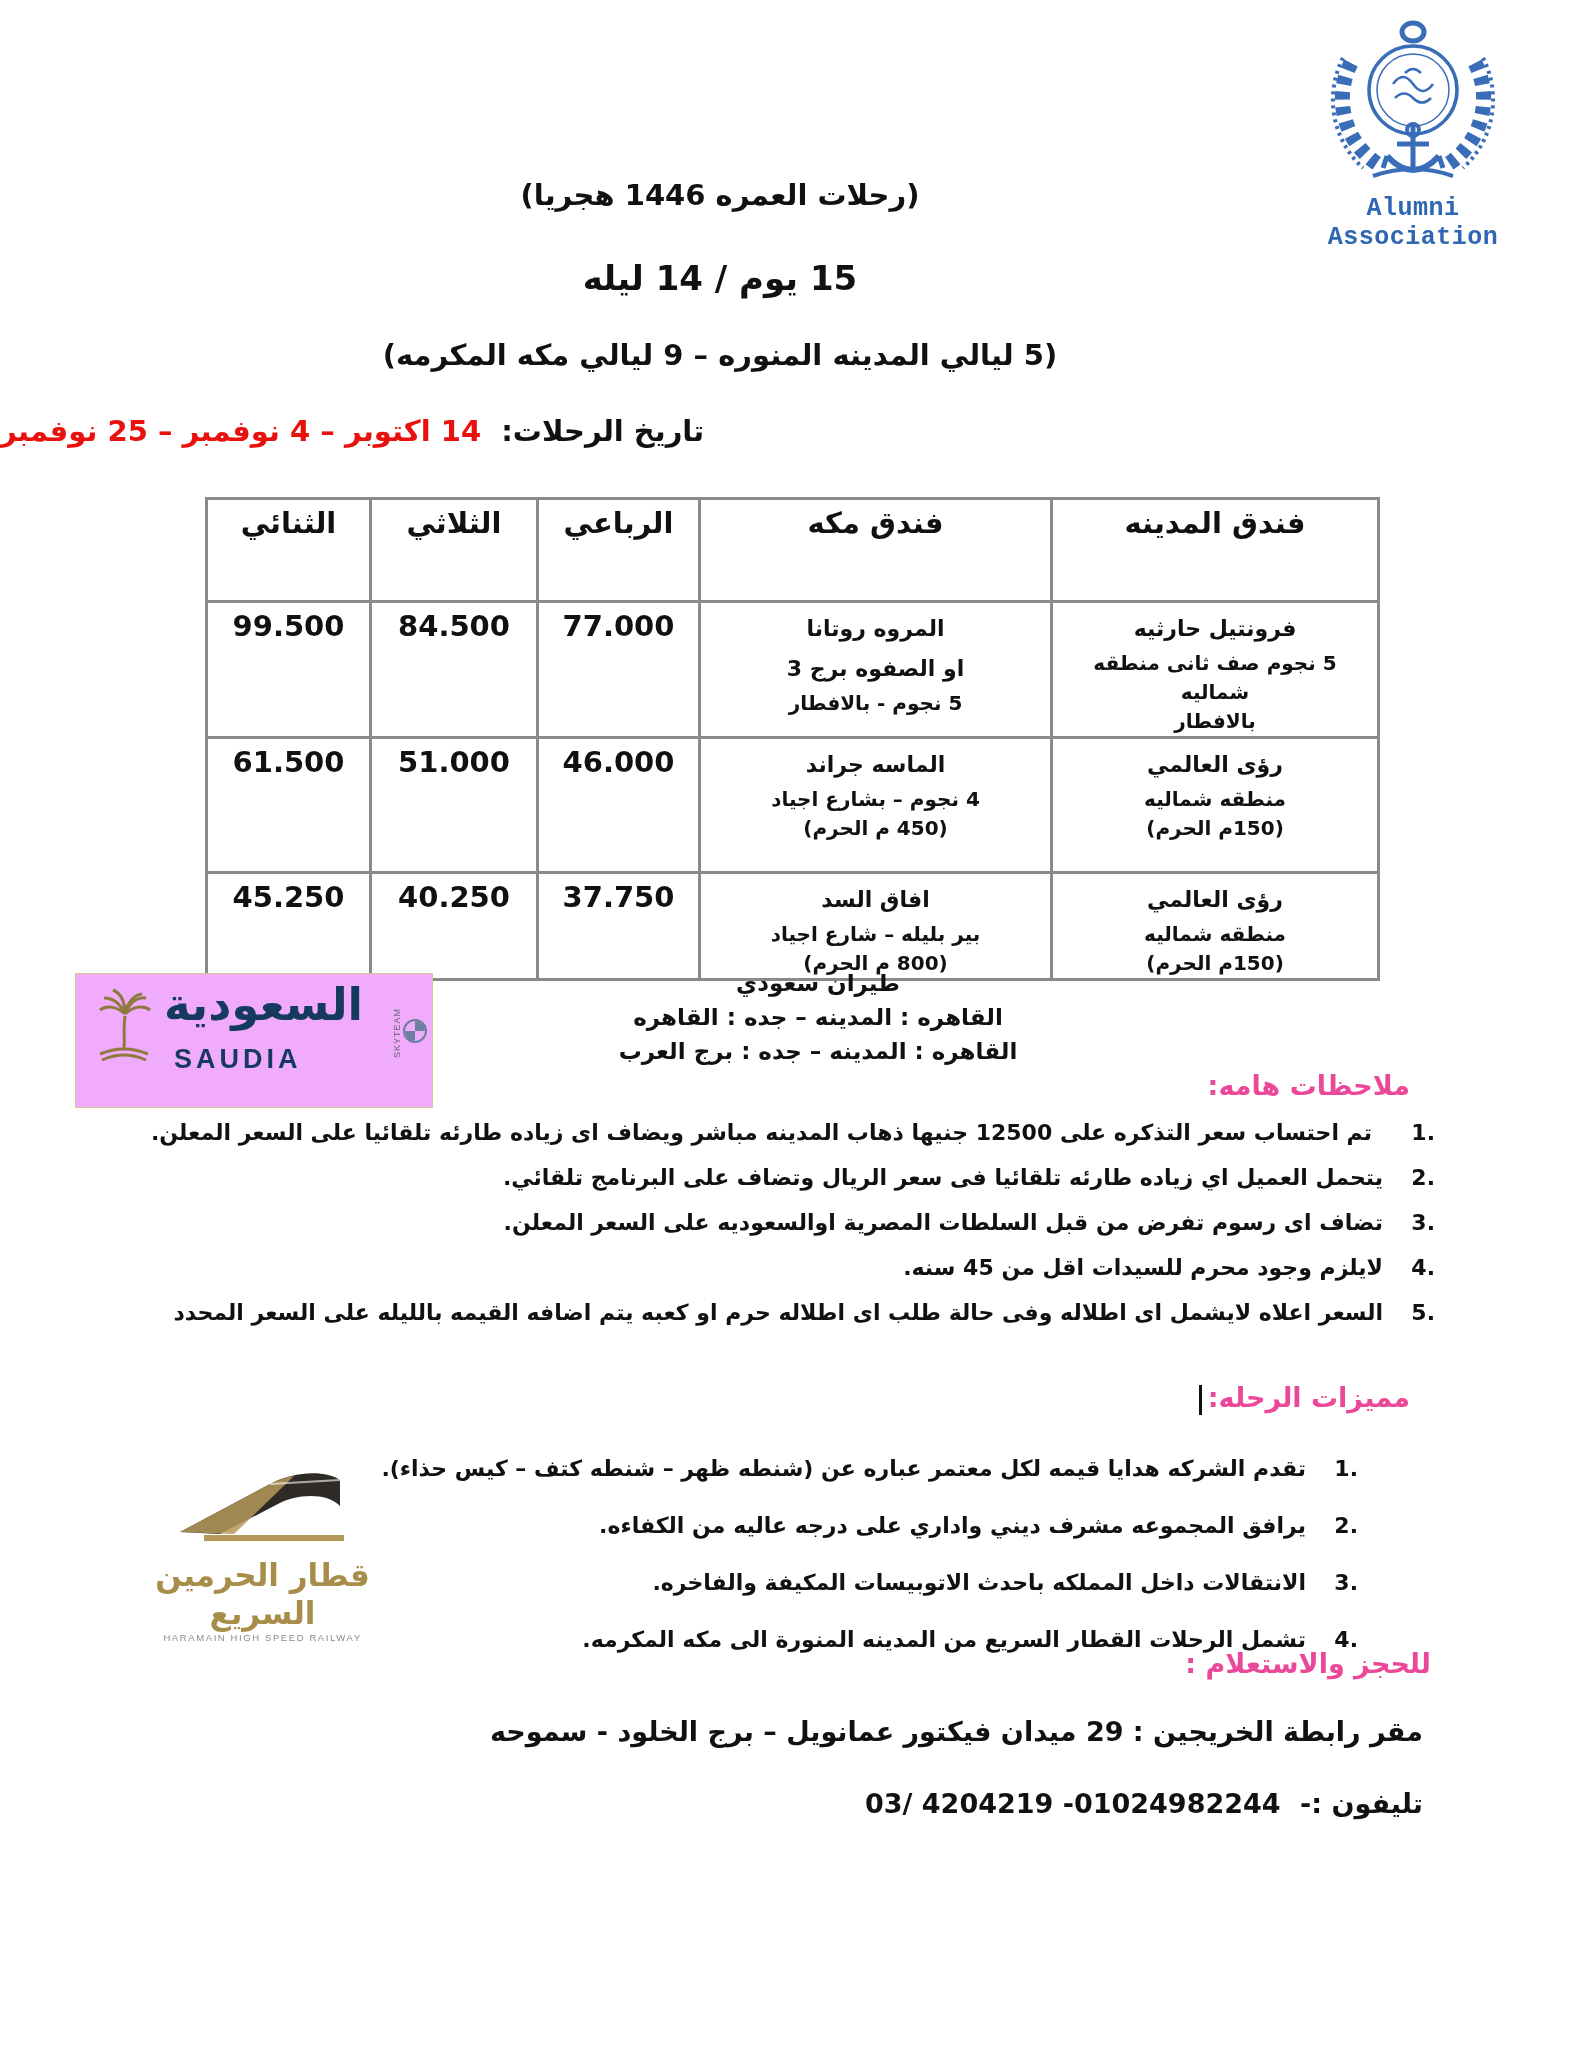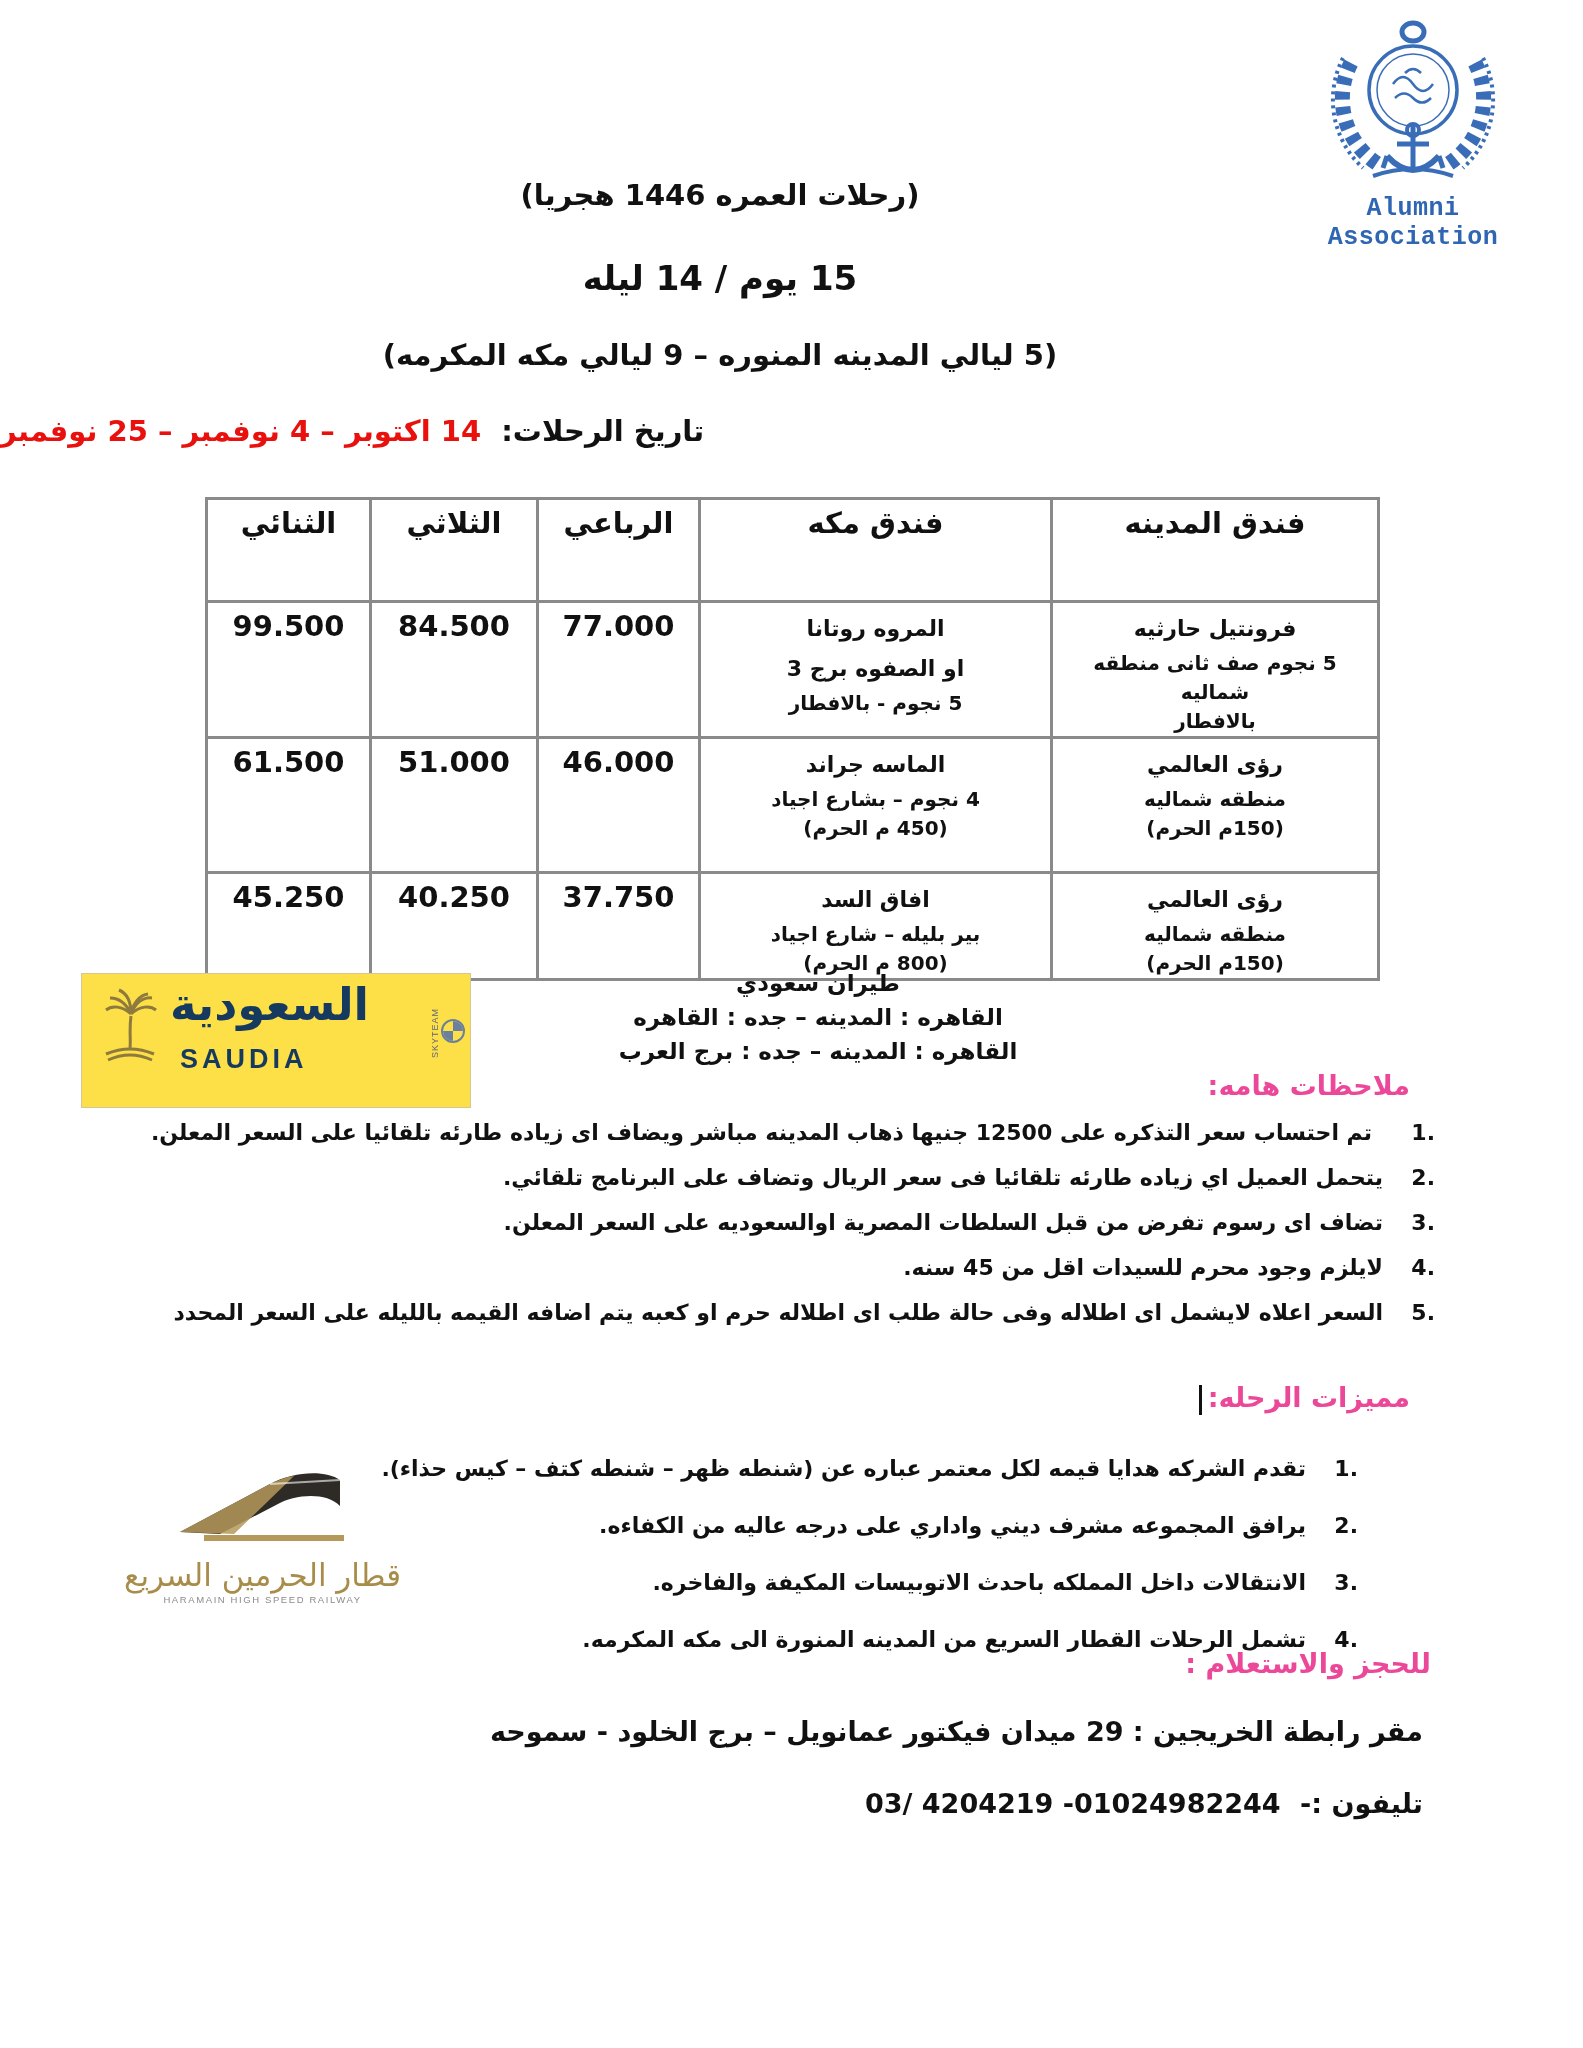--- a/index.html
+++ b/index.html
@@ -25,21 +25,21 @@
   .t .r1 td{height:119px;}
   .t .r2 td{height:126px;}
   .t .r3 td{height:90px;}
   .price{font-size:29px;font-weight:700;padding-top:10px;}
   .hname{font-size:22px;font-weight:700;line-height:40px;}
   .hsub{font-size:20px;font-weight:700;line-height:29px;}
   div:empty{display:none;}
   
   .airline{left:203px;top:966px;width:1230px;text-align:center;font-weight:700;font-size:23px;line-height:34px;}
   
-  .saudia{left:81px;top:973px;width:356px;height:133px;border:1px solid #d6c694;background:#fde047;padding-left:32px;}
+  .saudia{left:75px;top:973px;width:356px;height:133px;border:1px solid #d6c694;background:#f0abfc;}
   .saudia .palm{position:absolute;left:16px;top:12px;}
   .saudia .ar{position:absolute;left:88px;top:4px;font-size:45px;font-weight:700;color:#16395f;}
   .saudia .lat{position:absolute;left:98px;top:70px;font-size:27px;font-weight:700;color:#16395f;letter-spacing:4px;font-family:"Liberation Sans",sans-serif;}
   .saudia .skyt{position:absolute;right:30px;top:34px;font-size:9px;color:#667;letter-spacing:1px;writing-mode:vertical-rl;transform:rotate(180deg);font-family:"Liberation Sans",sans-serif;}
   .saudia .skyc{position:absolute;right:4px;top:44px;}
   
   .sec-h{font-size:27px;font-weight:700;color:#ec4899;direction:rtl;}
   .notes-h{top:1070px;right:173px;}
   .feat-h{top:1382px;right:173px;}
   .book-h{top:1648px;right:152px;}
@@ -47,21 +47,21 @@
   .list{direction:rtl;font-weight:700;font-size:22px;line-height:34px;}
   .notes-l{top:1116px;right:148px;width:1295px;}
   .feat-l{top:1452px;right:225px;width:1140px;}
   .li{display:flex;margin-bottom:11px;}
   .feat-l .li{margin-bottom:23px;}
   .num{flex:none;width:42px;direction:ltr;text-align:right;padding-left:10px;}
   .ntext{flex:1;text-align:right;}
   .centerwrap{text-align:center;}
   
   .haramain{left:115px;top:1460px;width:295px;text-align:center;}
-  .haramain .ar{font-size:31px;font-weight:400;color:#a88d4a;line-height:38px;margin-top:2px;}
+  .haramain .ar{font-size:31px;font-weight:700;color:#a88d4a;line-height:38px;margin-top:2px;}
   .haramain .lat{font-size:9.5px;color:#8b8b8b;letter-spacing:1.6px;font-family:"Liberation Sans",sans-serif;}
   
   .addr{top:1716px;right:160px;direction:rtl;font-weight:700;font-size:27px;}
   .phone{top:1788px;right:160px;direction:rtl;font-weight:700;font-size:27px;}
   .phone .val{direction:ltr;unicode-bidi:embed;display:inline-block;margin-right:10px;}
 </style>
 </head>
 <body>
 
 <div class="page">

